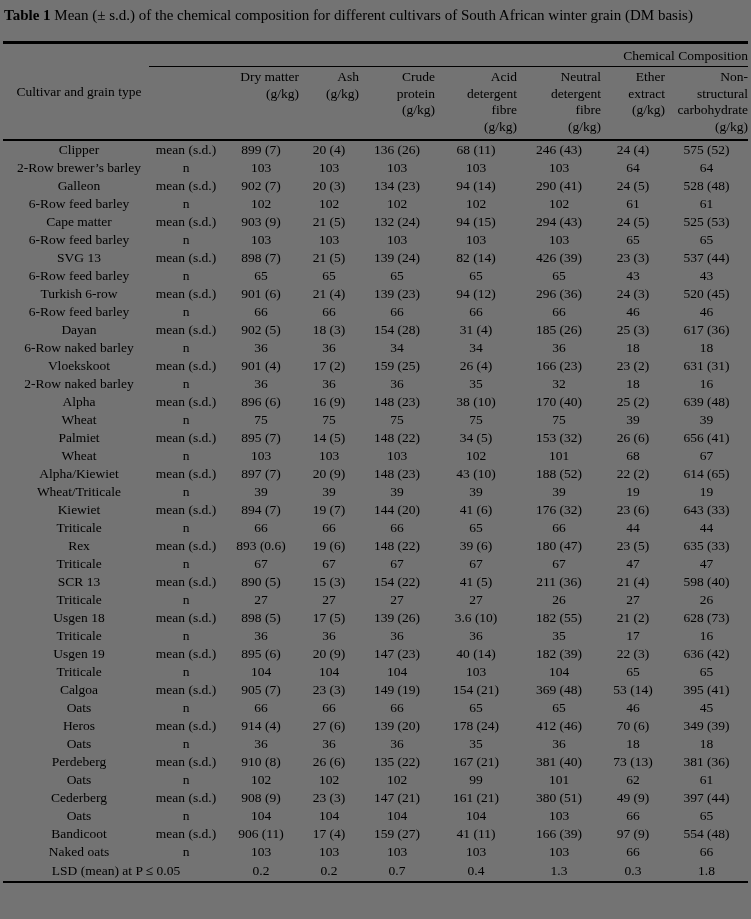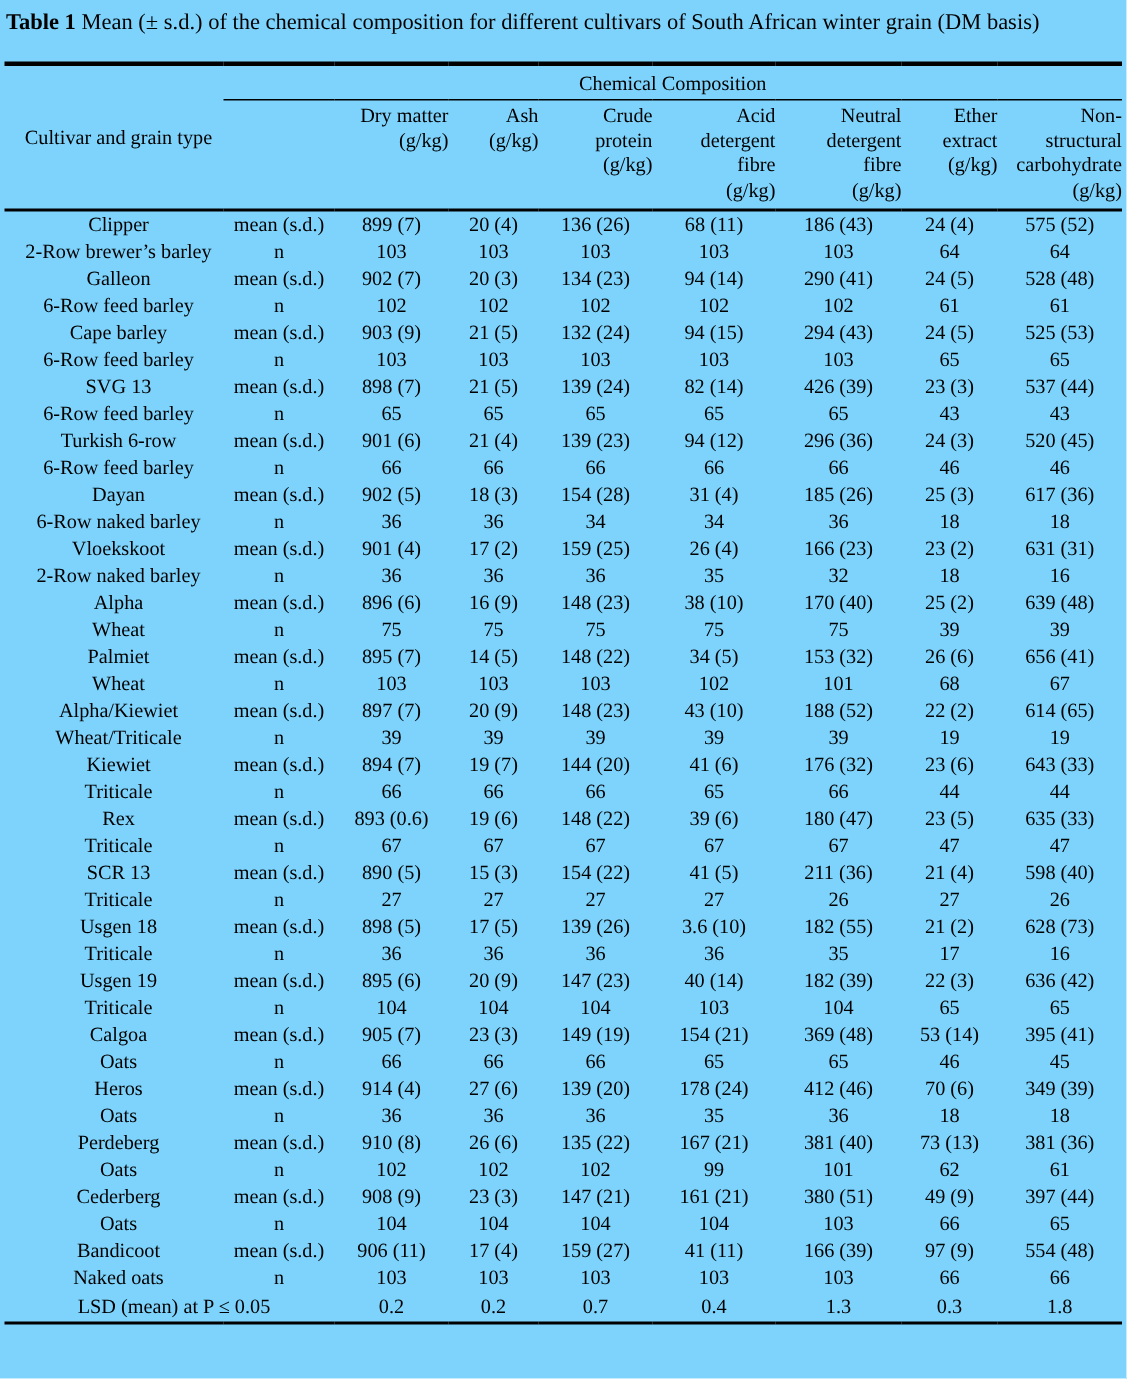--- a/index.html
+++ b/index.html
@@ -6,21 +6,21 @@
     margin: 0;
     padding: 0;
     background: #ffffff;
     color: #000000;
     font-family: "Liberation Serif", "DejaVu Serif", serif;
   }
   .page {
     position: relative;
     width: 751px;
     height: 919px;
-    background: #7dd3fc;
+    background: #737373;
     box-sizing: border-box;
     overflow: hidden;
   }
   .caption {
     margin: 0;
     padding: 6px 8px 0 4px;
     font-size: 15px;
     line-height: 1.28;
   }
   .caption .bold { font-weight: bold; }
@@ -32,21 +32,21 @@
     margin: 16px 0 0 3px;
     border-top: 3px solid #000;
   }
   th, td {
     font-weight: normal;
     font-size: 13.5px;
     padding: 0;
     overflow: hidden;
   }
   th.chemcomp {
-    text-align: center;
+    text-align: right;
     border-bottom: 1px solid #000;
     padding: 3px 0 2px 0;
     line-height: 17px;
   }
   th.cultivar-head {
     text-align: center;
     vertical-align: middle;
     padding-left: 6px;
     border-bottom: 2px solid #000;
     line-height: 16px;
@@ -127,21 +127,21 @@
       </tr>
     </thead>
     <tbody>
         <tr>
           <td class="cultivar">Clipper</td>
           <td class="stat">mean (s.d.)</td>
           <td class="value">899 (7)</td>
           <td class="value">20 (4)</td>
           <td class="value">136 (26)</td>
           <td class="value">68 (11)</td>
-          <td class="value">186 (43)</td>
+          <td class="value">246 (43)</td>
           <td class="value">24 (4)</td>
           <td class="value">575 (52)</td>
         </tr>
         <tr>
           <td class="cultivar">2-Row brewer’s barley</td>
           <td class="stat">n</td>
           <td class="value">103</td>
           <td class="value">103</td>
           <td class="value">103</td>
           <td class="value">103</td>
@@ -165,21 +165,21 @@
           <td class="stat">n</td>
           <td class="value">102</td>
           <td class="value">102</td>
           <td class="value">102</td>
           <td class="value">102</td>
           <td class="value">102</td>
           <td class="value">61</td>
           <td class="value">61</td>
         </tr>
         <tr>
-          <td class="cultivar">Cape barley</td>
+          <td class="cultivar">Cape matter</td>
           <td class="stat">mean (s.d.)</td>
           <td class="value">903 (9)</td>
           <td class="value">21 (5)</td>
           <td class="value">132 (24)</td>
           <td class="value">94 (15)</td>
           <td class="value">294 (43)</td>
           <td class="value">24 (5)</td>
           <td class="value">525 (53)</td>
         </tr>
         <tr>

